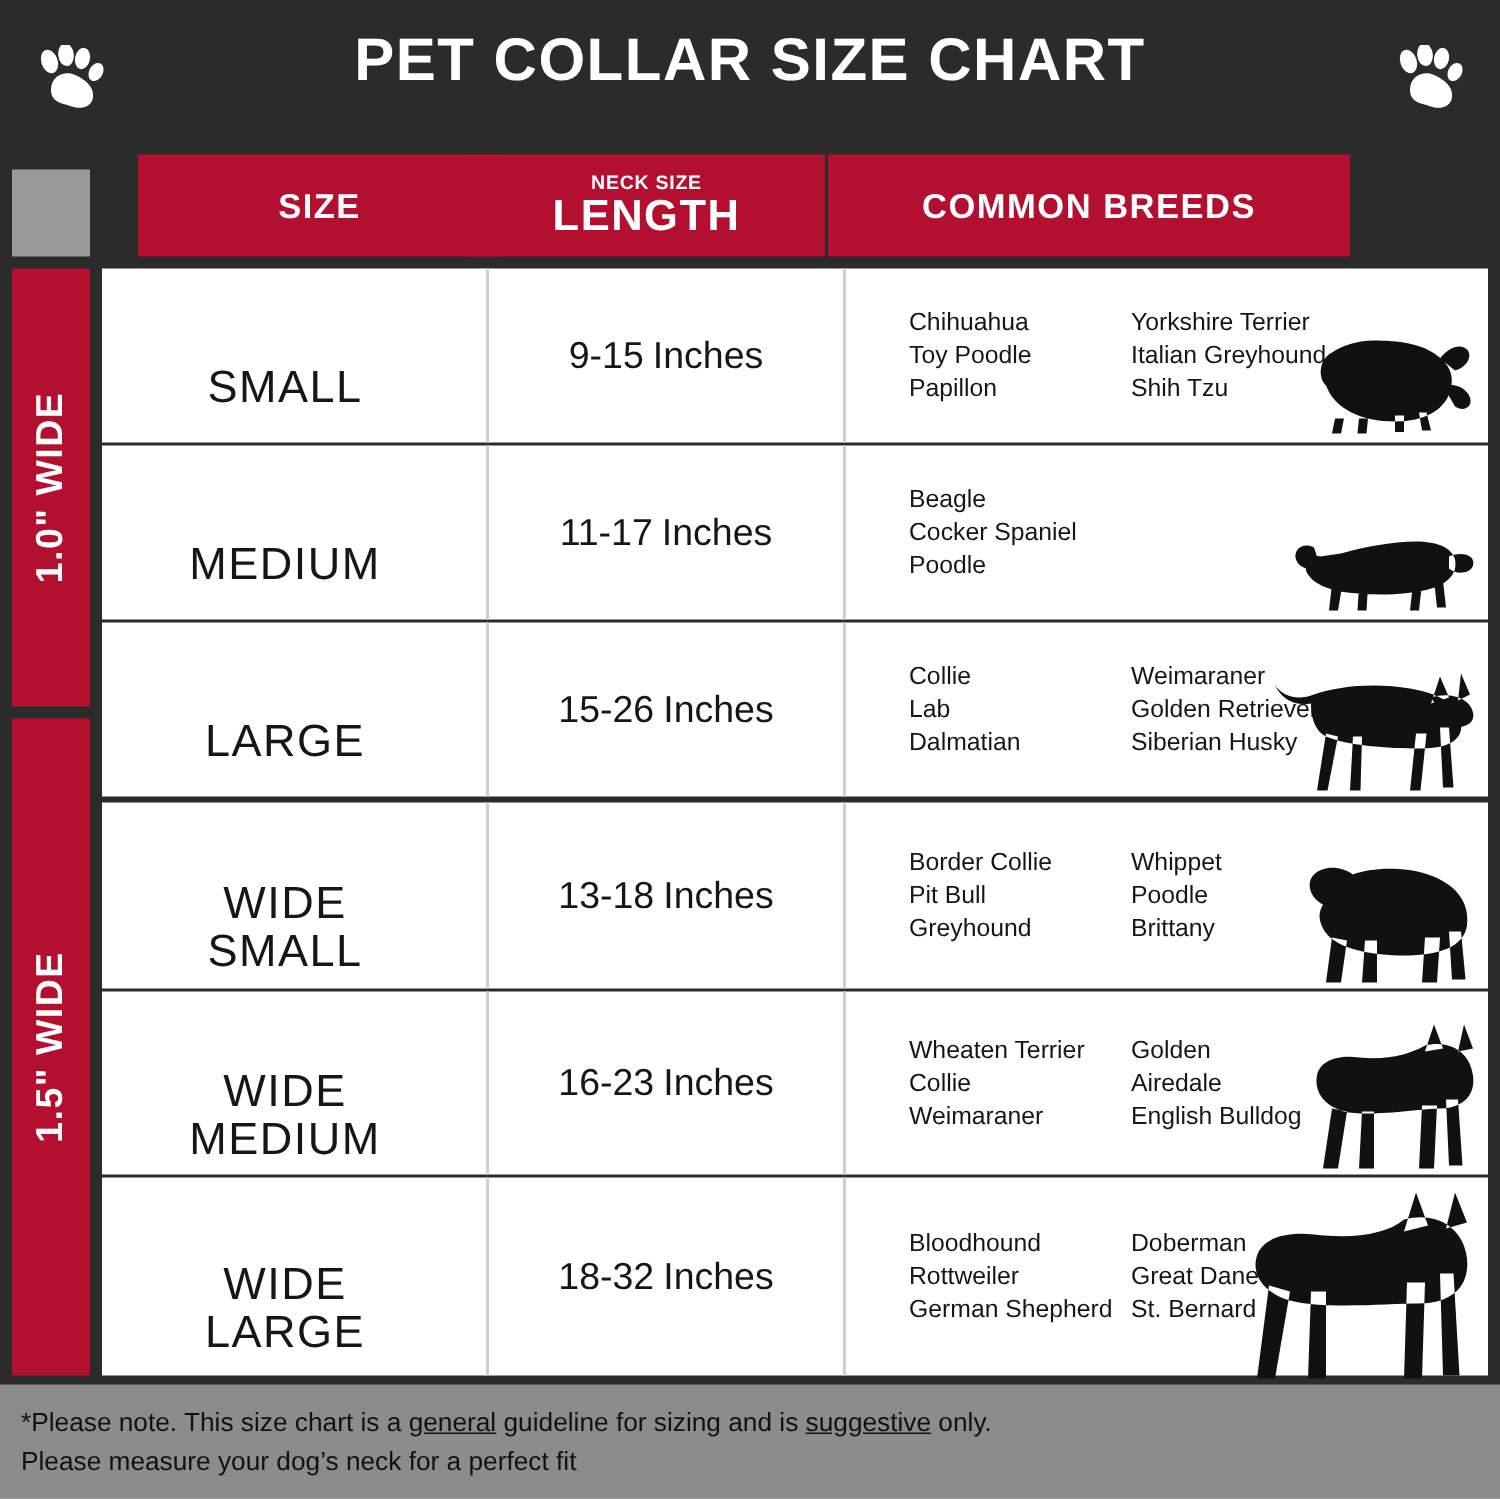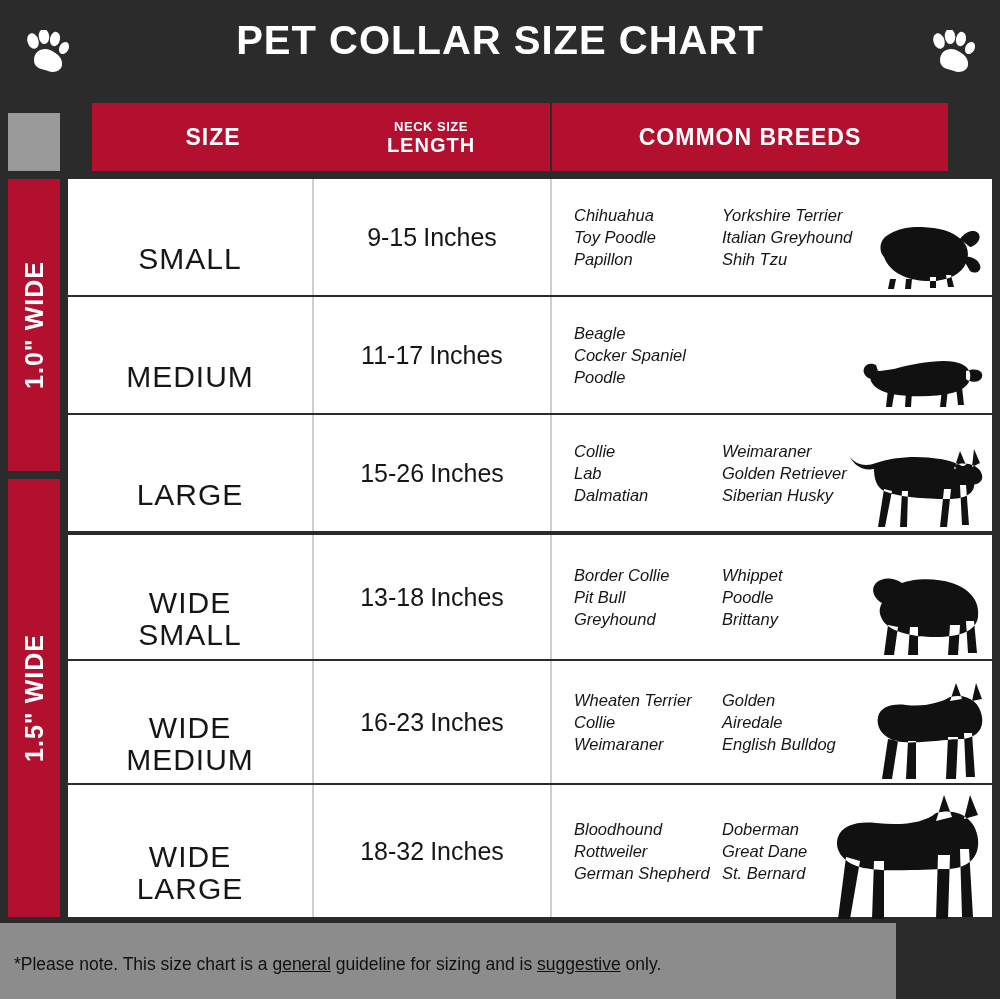--- a/index.html
+++ b/index.html
@@ -54,22 +54,22 @@
     position: absolute; left: 8px; top: 10px;
     width: 52px; height: 58px;
     background: #9a9a9a;
   }
   #colhead-size { left: 68px; width: 242px; font-size: 23px; letter-spacing: 1px; margin-left: 24px; }
   #colhead-length {
     left: 312px; width: 238px;
     flex-direction: column; line-height: 1;
   }
   #colhead-length .small { font-size: 13px; letter-spacing: .5px; margin-bottom: 2px; }
-  #colhead-length .big { font-size: 20px; letter-spacing: 1px; }
-  #colhead-breeds { left: 552px; width: 396px; font-size: 23px; letter-spacing: 1px; }
+  #colhead-length .big { font-size: 29px; letter-spacing: 1px; }
+  #colhead-breeds { left: 552px; width: 348px; font-size: 23px; letter-spacing: 1px; }
 
   
   .sidebar-group {
     position: absolute; left: 8px; width: 52px;
     background: #b3102f;
   }
   .sidebar-group .vtext {
     position: absolute; left: 50%; top: 50%;
     transform: translate(-50%,-50%) rotate(-90deg);
     transform-origin: center center;
@@ -98,28 +98,28 @@
     text-transform: uppercase;
     margin-top: 44px;
   }
   .cell-length {
     width: 240px;
     display: flex; align-items: center; justify-content: center;
     font-size: 25px;
     color: #161616;
     border-left: 2px solid #cfcfcf;
     border-right: 2px solid #cfcfcf;
+    margin-left: 12px;
   }
   .cell-length .num { margin-right: 6px; }
   .cell-breeds {
     flex: 1;
     position: relative;
     display: flex; align-items: center;
-    padding-left: 22px;
-    font-style: italic;
+    padding-left: 42px;
   }
   .breed-col {
     font-size: 16.5px;
     line-height: 1.35;
     color: #161616;
   }
   .breed-col.c1 { width: 148px; }
   .breed-col.c2 { width: 150px; }
   .dog-silhouette {
     position: absolute;
@@ -128,23 +128,23 @@
 
   #row-0 { top: 76px; height: 116px; }
   #row-1 { top: 194px; height: 116px; }
   #row-2 { top: 312px; height: 116px; }
   #row-3 { top: 432px; height: 124px; }
   #row-4 { top: 558px; height: 122px; }
   #row-5 { top: 682px; height: 132px; }
 
   
   #footer {
-    position: absolute; left: 0; top: 923px; width: 896px; height: 76px;
+    position: absolute; left: 0; top: 923px; width: 1000px; height: 76px;
     background: #8c8c8c;
-    padding: 28px 14px 0 14px;
+    padding: 12px 14px 0 14px;
   }
   #footer .line {
     color: #111111;
     font-size: 17.5px;
     line-height: 1.5;
   }
   .u { text-decoration: underline; }
 </style>
 </head>
 <body>
@@ -332,15 +332,16 @@
             M132 0 L124 26 L140 22 Z M158 0 L152 24 L166 20 Z
             M124 18 C146 12 164 24 166 44 C168 64 154 74 134 74 C114 74 70 78 48 72 C30 67 22 54 26 42 C30 30 46 26 64 28 C90 31 112 28 124 18 Z"></path>
         </svg>
       </div>
     </div>
 
   </div>
 
   <div id="footer">
     <div class="line"><span>*Please note. This size chart is a </span><span class="u">general</span><span> guideline for sizing and is </span><span class="u">suggestive</span><span> only.</span></div>
+    <div class="line">Please measure your dog’s neck for a perfect fit</div>
   </div>
 
 </div>
 
 </body></html>

